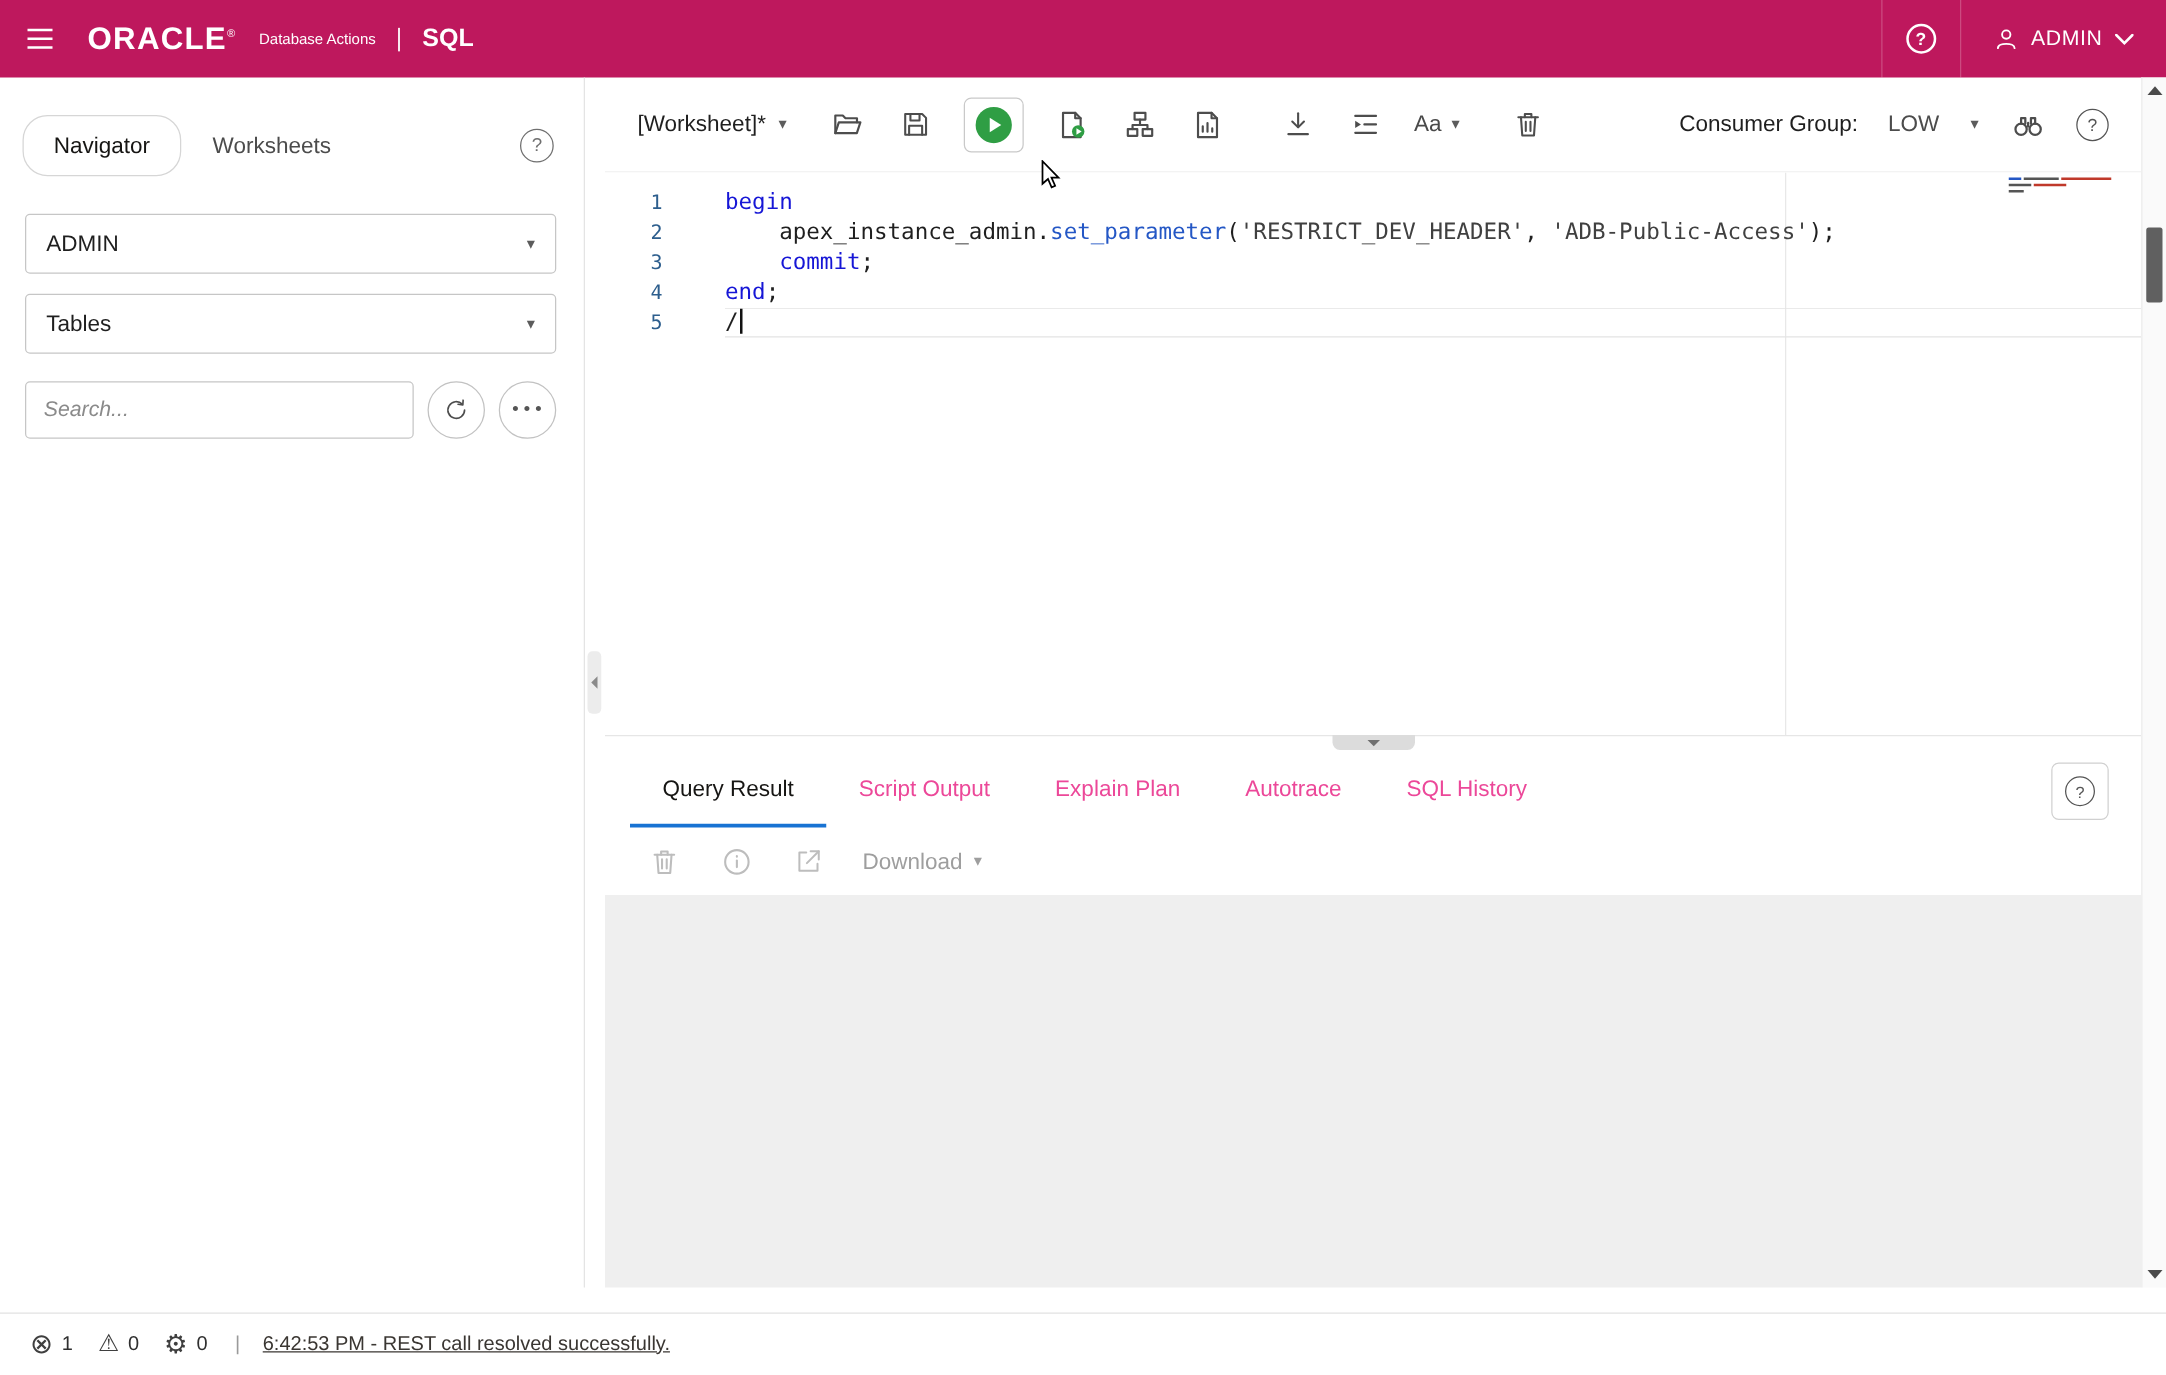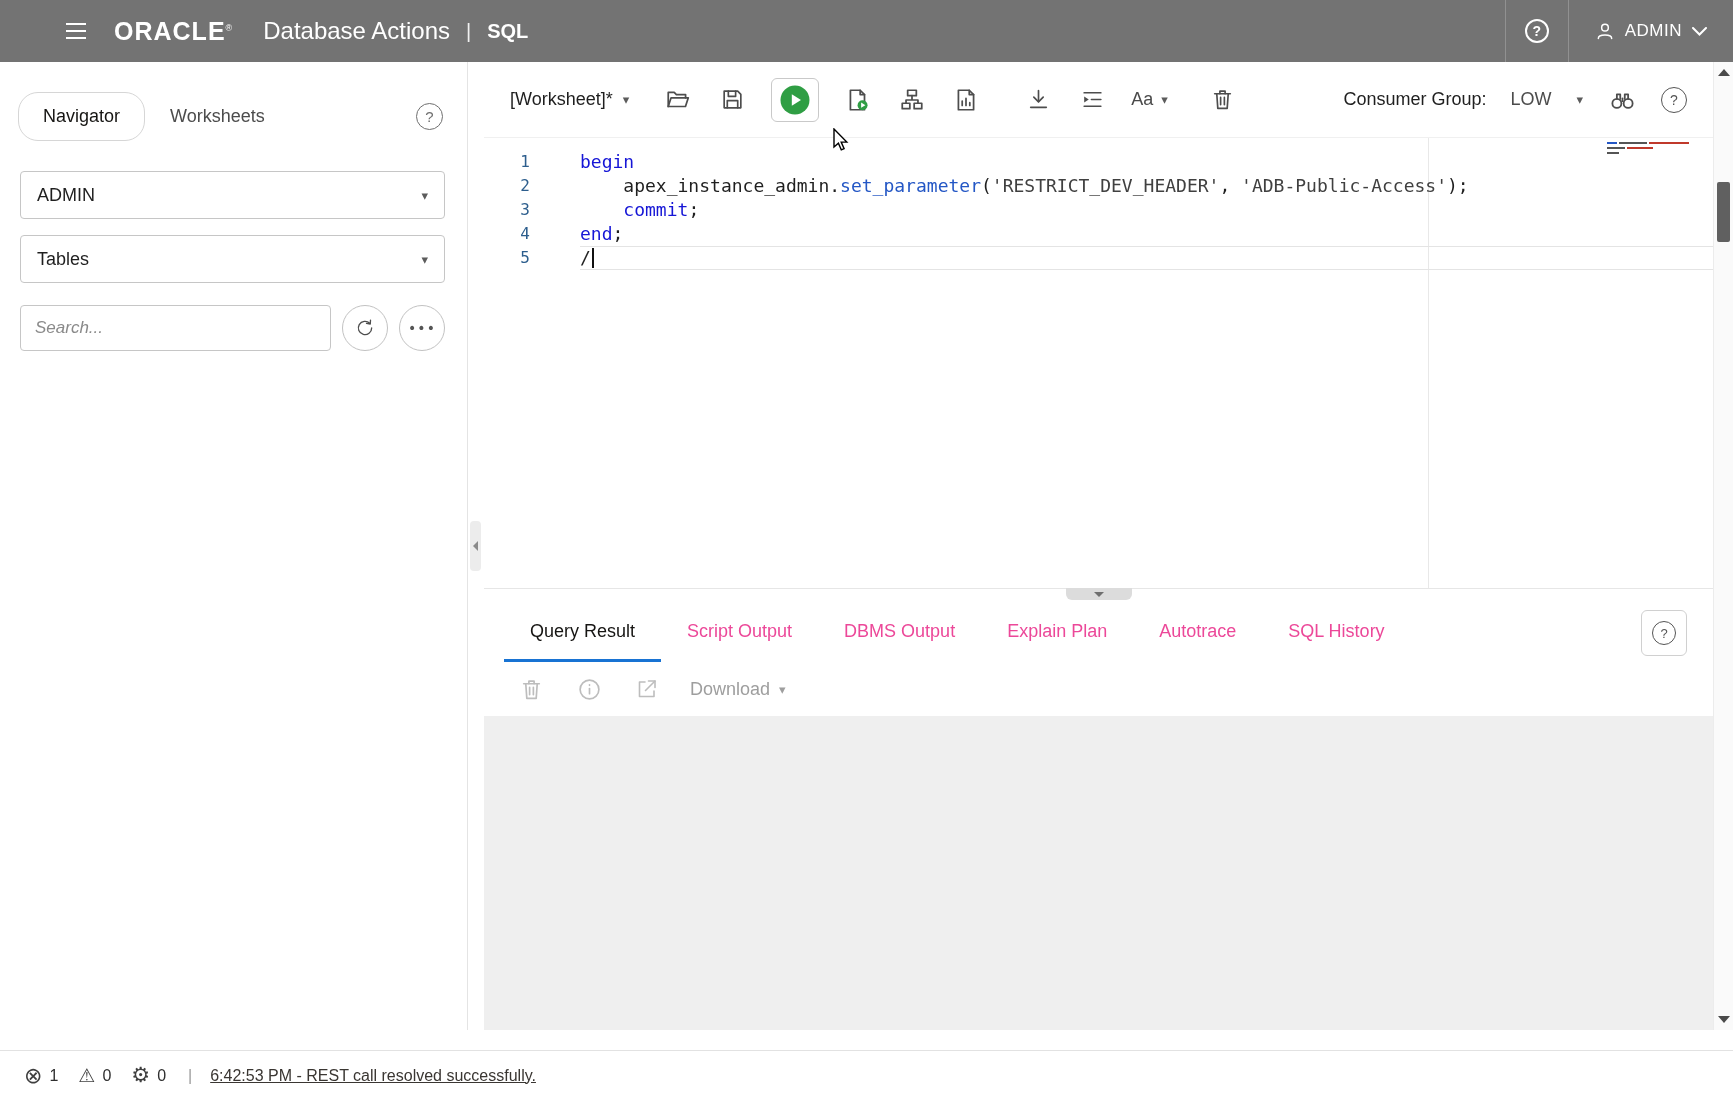--- a/index.html
+++ b/index.html
@@ -1,26 +1,26 @@
 <!DOCTYPE html>
 <html><head>
 <meta charset="utf-8">
 <style>
   * { box-sizing: border-box; margin: 0; padding: 0; }
   html, body { width: 1733px; height: 1100px; overflow: hidden; }
   body { font-family: "Liberation Sans", sans-serif; background: #fff; color: #1f1f1f; }
   .app { position: relative; width: 1733px; height: 1100px; display: flex; flex-direction: column; }
 
   
-  .header { height: 62px; background: #737373; color: #fff; display: flex; align-items: center; flex: 0 0 62px; padding-left: 44px; }
+  .header { height: 62px; background: #be185d; color: #fff; display: flex; align-items: center; flex: 0 0 62px; }
   .hamburger { width: 64px; height: 100%; display: flex; align-items: center; justify-content: center; flex-direction: column; gap: 5px; cursor: pointer; }
   .hamburger span { display: block; width: 20px; height: 2px; background: #fff; }
   .brand { font-size: 25px; font-weight: bold; letter-spacing: 1px; margin-left: 6px; }
   .brand sup { font-size: 9px; font-weight: normal; }
-  .hdr-product { font-size: 24px; margin-left: 30px; font-weight: 400; }
+  .hdr-product { font-size: 12px; margin-left: 18px; font-weight: 400; }
   .hdr-pipe { font-size: 20px; margin: 0 16px; font-weight: 300; opacity: .9; }
   .hdr-app { font-size: 20px; font-weight: 600; }
   .hdr-right { margin-left: auto; display: flex; align-items: stretch; height: 100%; }
   .hdr-sep { width: 1px; background: rgba(255,255,255,.22); }
   .hdr-help { width: 62px; display: flex; align-items: center; justify-content: center; cursor: pointer; }
   .hdr-help .qcirc { width: 24px; height: 24px; border: 2px solid #fff; border-radius: 50%; display: flex; align-items: center; justify-content: center; font-size: 14px; font-weight: bold; }
   .hdr-user { display: flex; align-items: center; gap: 10px; padding: 0 26px; cursor: pointer; font-size: 17px; letter-spacing: .5px; }
 
   
   .main { flex: 1; display: flex; padding-bottom: 20px; min-height: 0; }
@@ -310,21 +310,20 @@
       <div class="h-splitter">
         <div class="h-handle">
             <span class="tri-down"></span>
           </div>
       </div>
 
       <div class="result-tabs-row">
         <div class="result-tabs" id="result-tabs">
             <div class="result-tab active">Query Result</div>
             <div class="result-tab">Script Output</div>
-            <div class="result-tab">DBMS Output</div>
             <div class="result-tab">Explain Plan</div>
             <div class="result-tab">Autotrace</div>
             <div class="result-tab">SQL History</div>
           </div>
         <div class="result-help-btn">
           <span class="qcirc2">?</span>
         </div>
       </div>
 
       <div class="result-toolbar">

